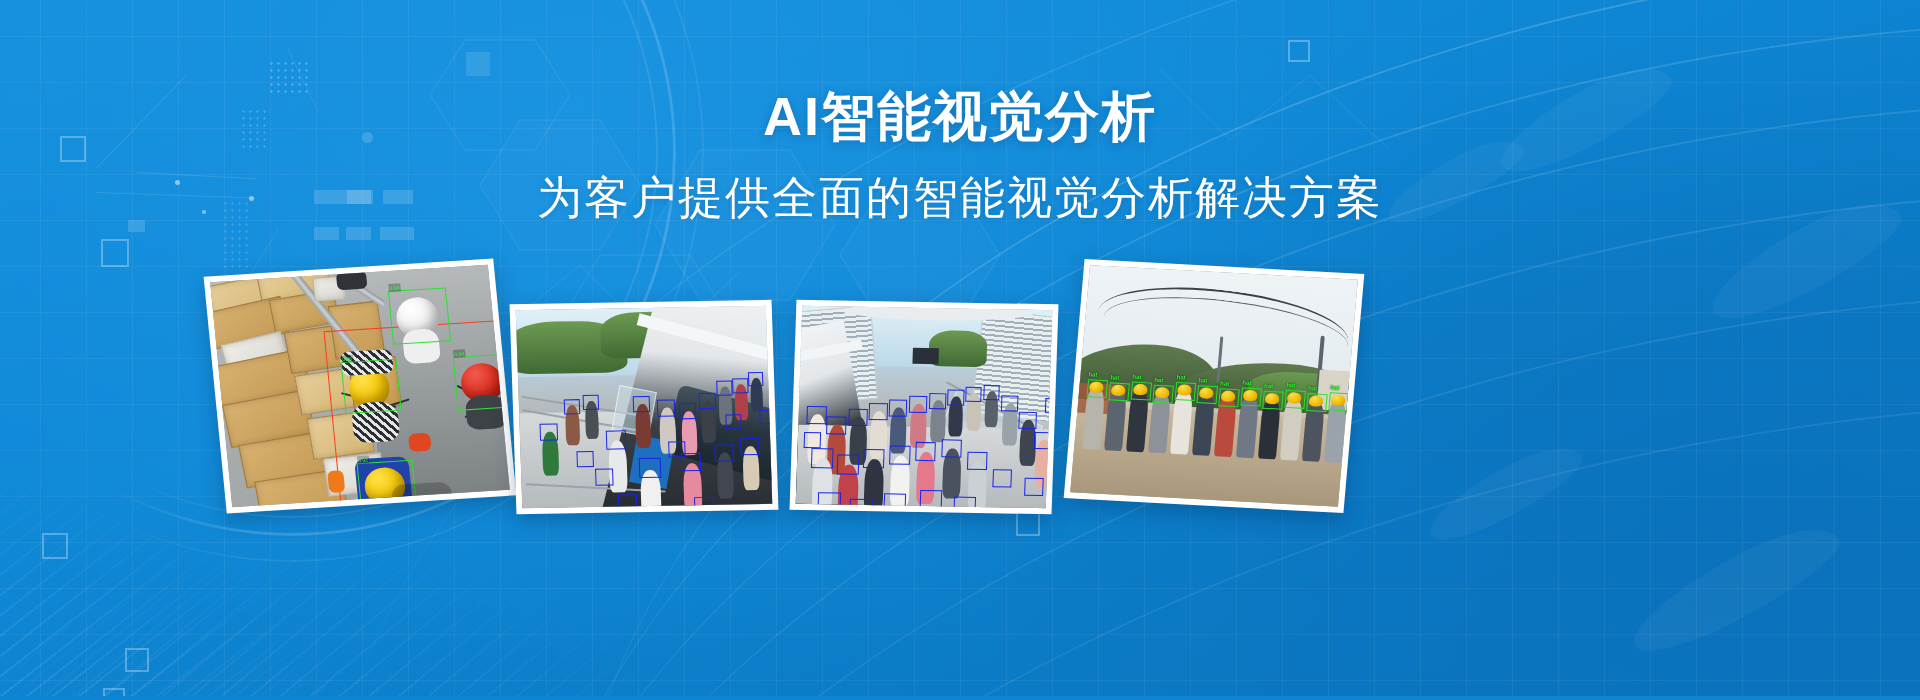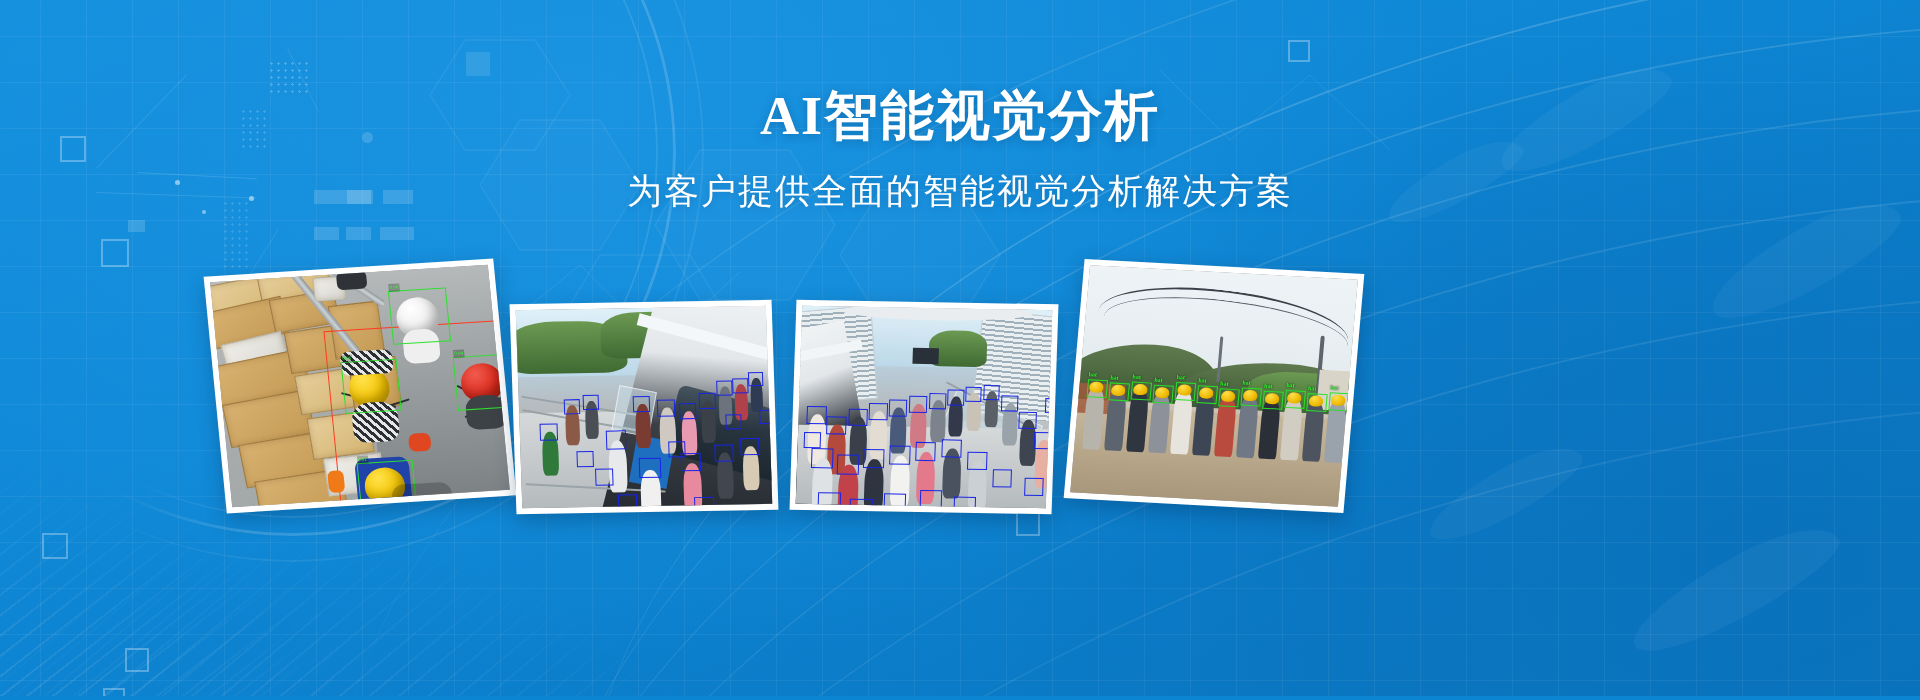--- a/index.html
+++ b/index.html
@@ -7,21 +7,20 @@
     width:1920px;height:700px;overflow:hidden;
     font-family:"Liberation Sans","DejaVu Sans",sans-serif;
     background:#0b84d2;
   }
   .banner{
     position:relative;width:1920px;height:696px;overflow:hidden;
     background:
       radial-gradient(ellipse 1400px 900px at 30% 15%, #1a93e0 0%, rgba(26,147,224,0) 62%),
       radial-gradient(ellipse 1200px 800px at 92% 80%, #0a72bd 0%, rgba(10,114,189,0) 65%),
       linear-gradient(160deg,#1390dd 0%,#0f88d6 38%,#0b7cc8 72%,#0a74bd 100%);
-    font-family: Liberation Serif, serif;
   }
 
   
   .layer{position:absolute;inset:0;pointer-events:none;}
 
   .grid{
     background-image:
       linear-gradient(to right, rgba(255,255,255,.055) 1px, transparent 1px),
       linear-gradient(to bottom, rgba(255,255,255,.055) 1px, transparent 1px);
     background-size:46px 46px;
@@ -94,21 +93,21 @@
   
   .headline-wrap{
     position:absolute;left:0;right:0;top:88px;text-align:center;z-index:40;
   }
   .headline{
     font-size:54px;font-weight:bold;color:#ffffff;letter-spacing:2px;
     line-height:1.05;margin:0;
     text-shadow:0 2px 10px rgba(0,40,80,.28);
   }
   .subhead{
-    margin:26px 0 2px 0;font-size:35px;font-weight:normal;color:#ffffff;
+    margin:26px 0 2px 0;font-size:45px;font-weight:normal;color:#ffffff;
     letter-spacing:2px;line-height:1.2;
     text-shadow:0 1px 7px rgba(0,40,80,.22);
   }
 
   
   .strip{position:absolute;left:0;top:250px;width:1920px;height:290px;z-index:30;}
   .card{
     position:absolute;background:#fff;overflow:hidden;
     box-shadow:0 7px 20px rgba(0,38,72,.30);
   }

